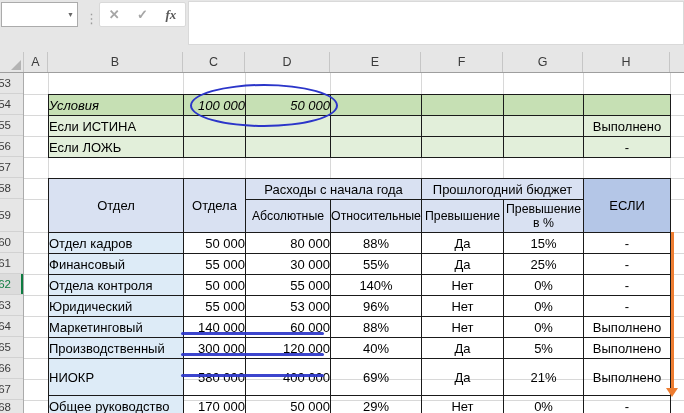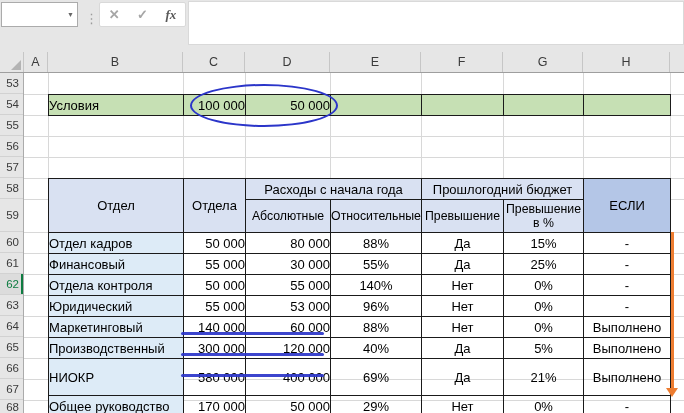--- a/index.html
+++ b/index.html
@@ -28,33 +28,33 @@
   .ch { box-sizing:border-box; border-right:1px solid #c6c6c6; font-size:12.5px; color:#3b3b3b;
         display:flex; align-items:center; justify-content:center; }
   .corner { position:relative; }
   .corner-tri { position:absolute; right:2px; bottom:2px; width:0; height:0;
                 border-left:10px solid transparent; border-bottom:10px solid #b3b3b3; }
 
   
   .gutter { position:absolute; left:0; top:73px; width:24px; bottom:0; background:var(--chrome-gray);
             border-right:1px solid #ababab; box-sizing:border-box; z-index:3; }
   .rn { box-sizing:border-box; font-size:11.5px; color:#3b3b3b; display:flex; align-items:center;
-        justify-content:flex-end; padding-right:4px; border-bottom:1px solid #d2d2d2; }
+        justify-content:flex-end; padding-right:12px; border-bottom:1px solid #d2d2d2; }
   .rn.active { color:var(--active-green); background:#dcdcdc; box-shadow:inset -2px 0 0 var(--active-green); }
 
   
   .vline { position:absolute; top:73px; bottom:0; width:1px; background:var(--gridline); z-index:0; }
   .hline { position:absolute; left:24px; right:0; height:1px; background:var(--gridline); z-index:0; }
 
   
   table.xl { position:absolute; border-collapse:collapse; table-layout:fixed; z-index:2; }
   table.xl td { border:1px solid var(--table-border); padding:0; font-size:13px; color:#000;
                 overflow:hidden; white-space:nowrap; vertical-align:middle; }
   .green-tbl { left:48px; top:94px; width:622px; }
-  .green-tbl tr.dark td  { background:var(--green-dark); }
+  .green-tbl tr.dark td  { background:var(--green-dark);font-style:italic; }
   .green-tbl tr.light td { background:var(--green-light); }
   .main-tbl { left:48px; top:178px; width:622px; }
   .main-tbl td.hd { background:var(--header-blue); text-align:center; }
   .main-tbl td.hd2 { background:var(--header-blue); text-align:center; font-size:12.3px;
                      white-space:normal; line-height:1.15; }
   .main-tbl td.hd-if { background:var(--header-blue-dark); text-align:center; }
   td.lbl { text-align:left; padding-left:4px; }
   td.dept { text-align:left; padding-left:4px; background:var(--col-b-blue); }
   td.num { text-align:right; padding-right:8px; }
   td.ctr { text-align:center; }
@@ -160,20 +160,38 @@
     <tbody>
         <tr class="dark" style="height:21px">
       <td class="lbl">Условия</td>
       <td class="num">100 000</td>
       <td class="num">50 000</td>
       <td></td>
       <td></td>
       <td></td>
       <td class="ctr"></td>
     </tr>
+    <tr class="light" style="height:21px">
+      <td class="lbl">Если ИСТИНА</td>
+      <td></td>
+      <td></td>
+      <td></td>
+      <td></td>
+      <td></td>
+      <td class="ctr">Выполнено</td>
+    </tr>
+    <tr class="light" style="height:21px">
+      <td class="lbl">Если ЛОЖЬ</td>
+      <td></td>
+      <td></td>
+      <td></td>
+      <td></td>
+      <td></td>
+      <td class="ctr">-</td>
+    </tr>
   </tbody>
     </table>
 
   <table class="xl main-tbl">
     <colgroup>
         <col style="width:135px">
         <col style="width:62px">
         <col style="width:85px">
         <col style="width:91px">
         <col style="width:82px">

